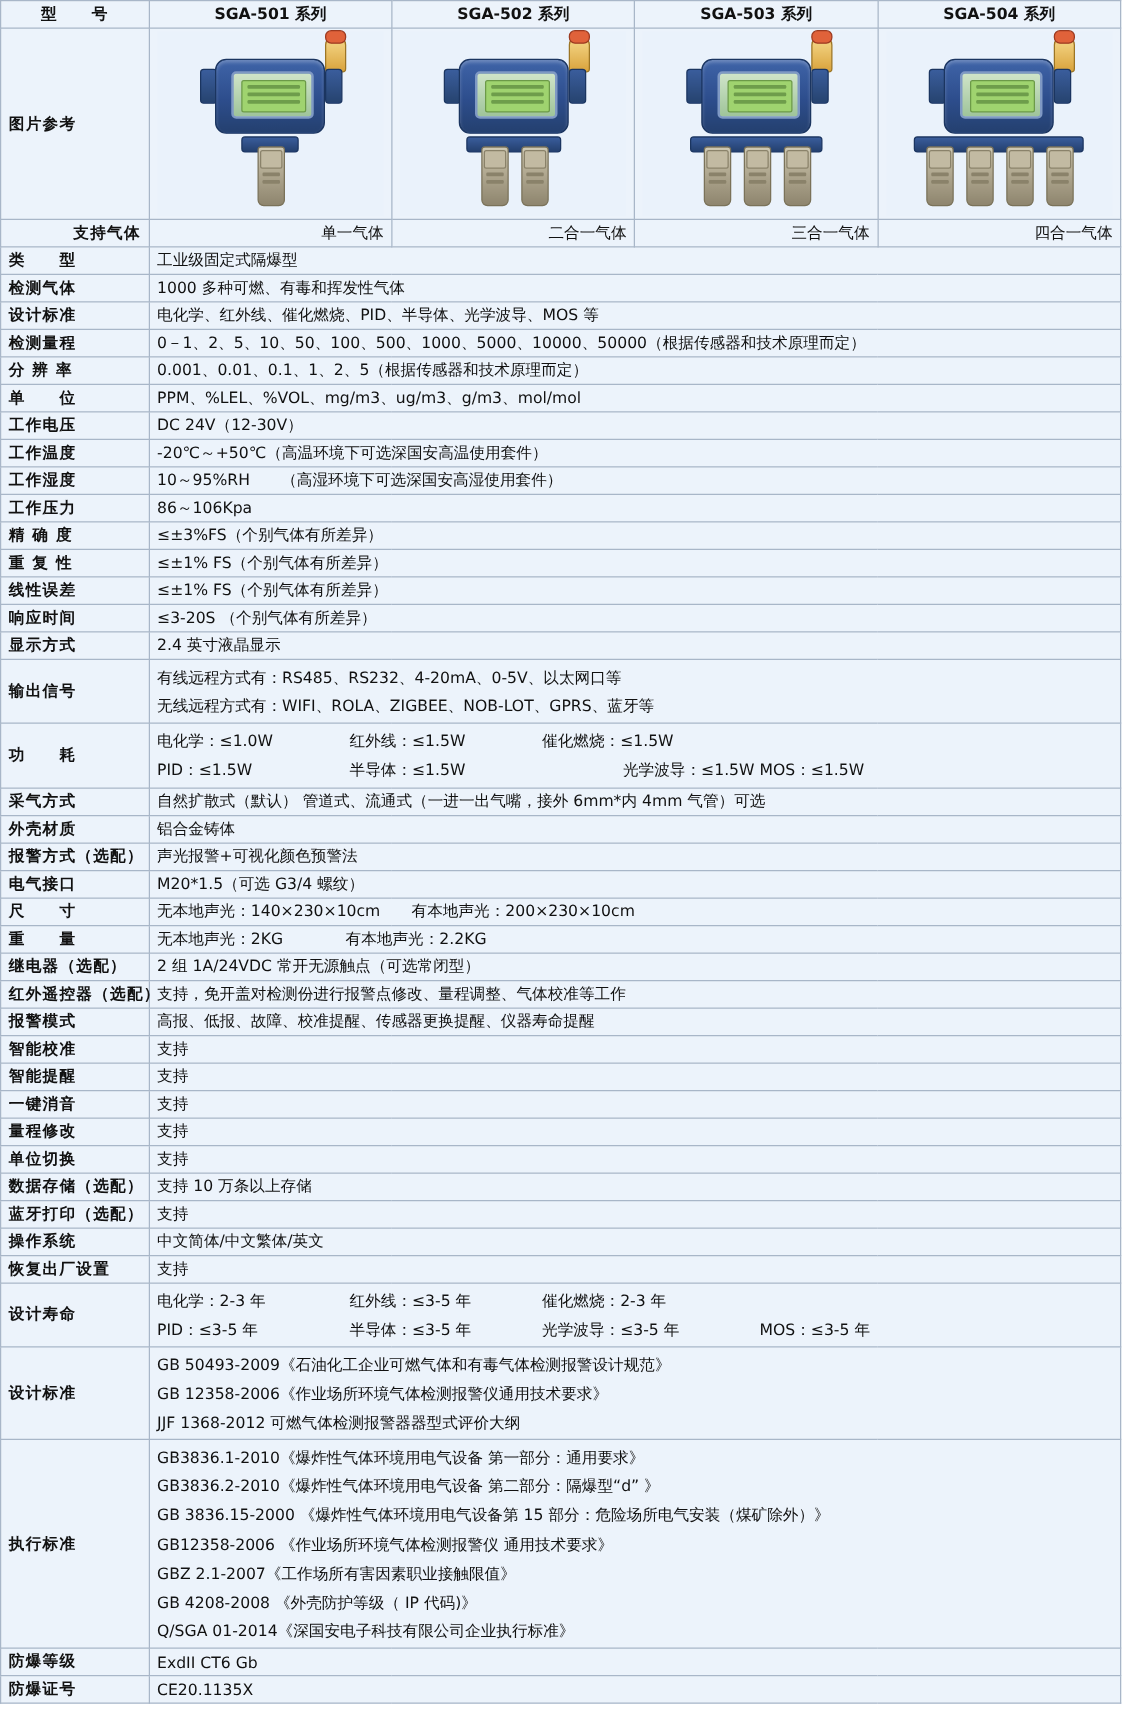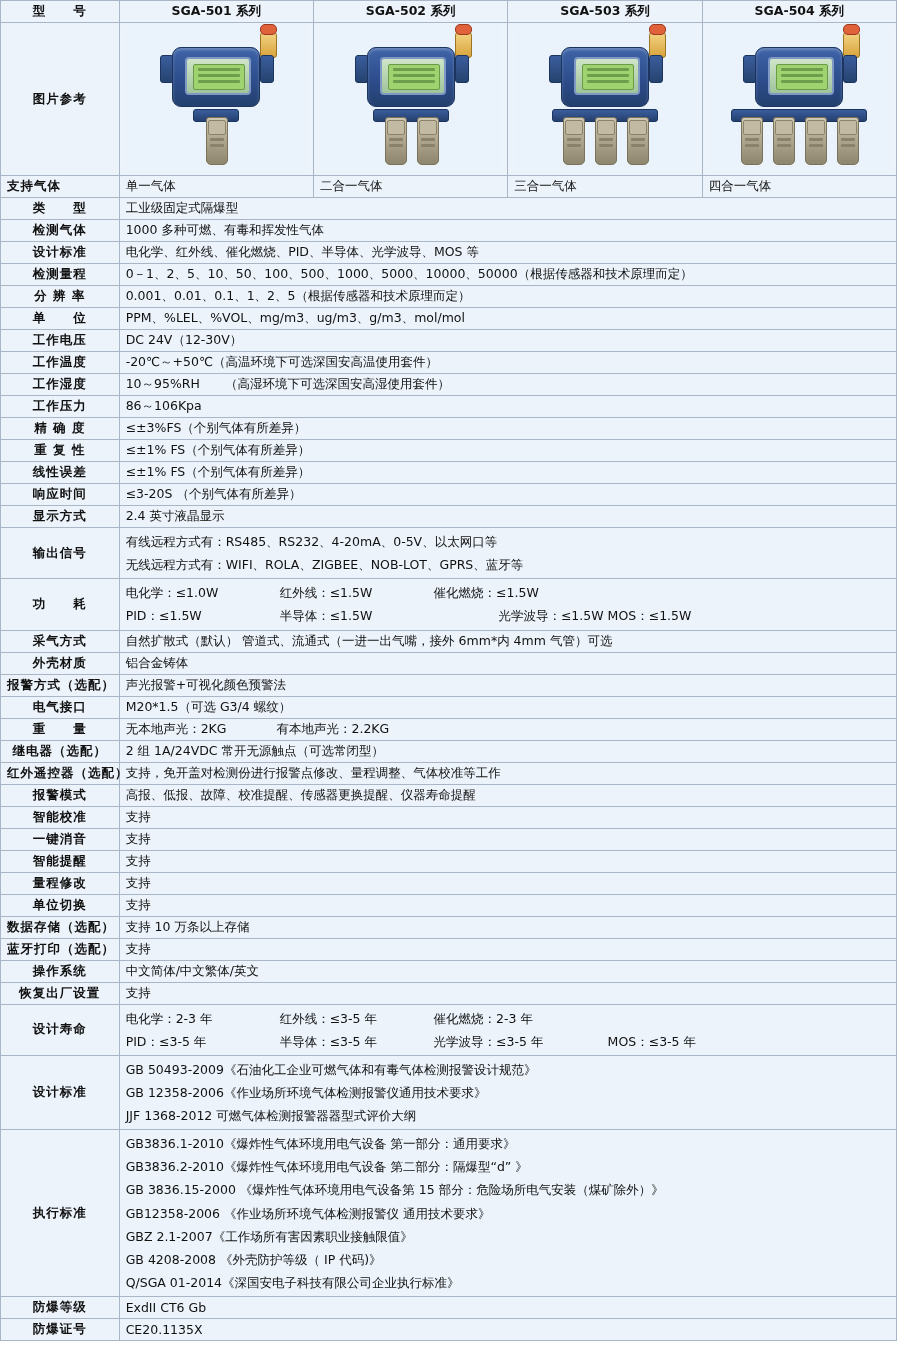--- a/index.html
+++ b/index.html
@@ -9,31 +9,31 @@
   table.spec td{
     border:1px solid #a8b6c8;
     font-size:12.5px;
     color:#111;
     padding:2px 6px;
     vertical-align:middle;
     background:#ecf3fb;
   }
   td.lab{
     width:116px;
-    text-align:center;
+    text-align:left;
     font-weight:bold;
     background:#d4e4f6;
     color:#123;
     letter-spacing:1px;
     font-size:12.5px;
     white-space:nowrap;
   }
   td.val{background:#eaf2fb;}
   .hdr td{font-weight:bold;text-align:center;background:#d4e4f6;}
-  .sub td{text-align:left;background:#eaf2fb;}
+  .sub td{text-align:right;background:#eaf2fb;}
   .multiline{line-height:1.85;margin-left:36px;}
   .row-img td{background:#eaf2fb;padding:0;}
   .imgcell{height:148px;position:relative;background:#eaf2fb;}
   
   .dev{position:relative;width:100%;height:148px;}
   .dev .body{
     position:absolute;left:50%;transform:translateX(-50%);
     top:22px;width:86px;height:58px;border-radius:9px;
     background:linear-gradient(180deg,#3f64a8 0%,#2d4d8c 55%,#24406f 100%);
     border:1px solid #1b3560;
@@ -336,45 +336,49 @@
         </tr>
     <tr>
           <td class="lab">报警方式（选配）</td>
           <td class="val" colspan="4">声光报警+可视化颜色预警法</td>
         </tr>
     <tr>
           <td class="lab">电气接口</td>
           <td class="val" colspan="4">M20*1.5（可选 G3/4 螺纹）</td>
         </tr>
     <tr>
+          <td class="lab">尺　　寸</td>
+          <td class="val" colspan="4">无本地声光：140×230×10cm　　有本地声光：200×230×10cm</td>
+        </tr>
+    <tr>
           <td class="lab">重　　量</td>
           <td class="val" colspan="4">无本地声光：2KG　　　　有本地声光：2.2KG</td>
         </tr>
     <tr>
           <td class="lab">继电器（选配）</td>
           <td class="val" colspan="4">2 组 1A/24VDC 常开无源触点（可选常闭型）</td>
         </tr>
     <tr>
           <td class="lab">红外遥控器（选配）</td>
           <td class="val" colspan="4">支持，免开盖对检测份进行报警点修改、量程调整、气体校准等工作</td>
         </tr>
     <tr>
           <td class="lab">报警模式</td>
           <td class="val" colspan="4">高报、低报、故障、校准提醒、传感器更换提醒、仪器寿命提醒</td>
         </tr>
     <tr>
           <td class="lab">智能校准</td>
           <td class="val" colspan="4">支持</td>
         </tr>
     <tr>
+          <td class="lab">智能提醒</td>
+          <td class="val" colspan="4">支持</td>
+        </tr>
+    <tr>
           <td class="lab">一键消音</td>
-          <td class="val" colspan="4">支持</td>
-        </tr>
-    <tr>
-          <td class="lab">智能提醒</td>
           <td class="val" colspan="4">支持</td>
         </tr>
     <tr>
           <td class="lab">量程修改</td>
           <td class="val" colspan="4">支持</td>
         </tr>
     <tr>
           <td class="lab">单位切换</td>
           <td class="val" colspan="4">支持</td>
         </tr>

